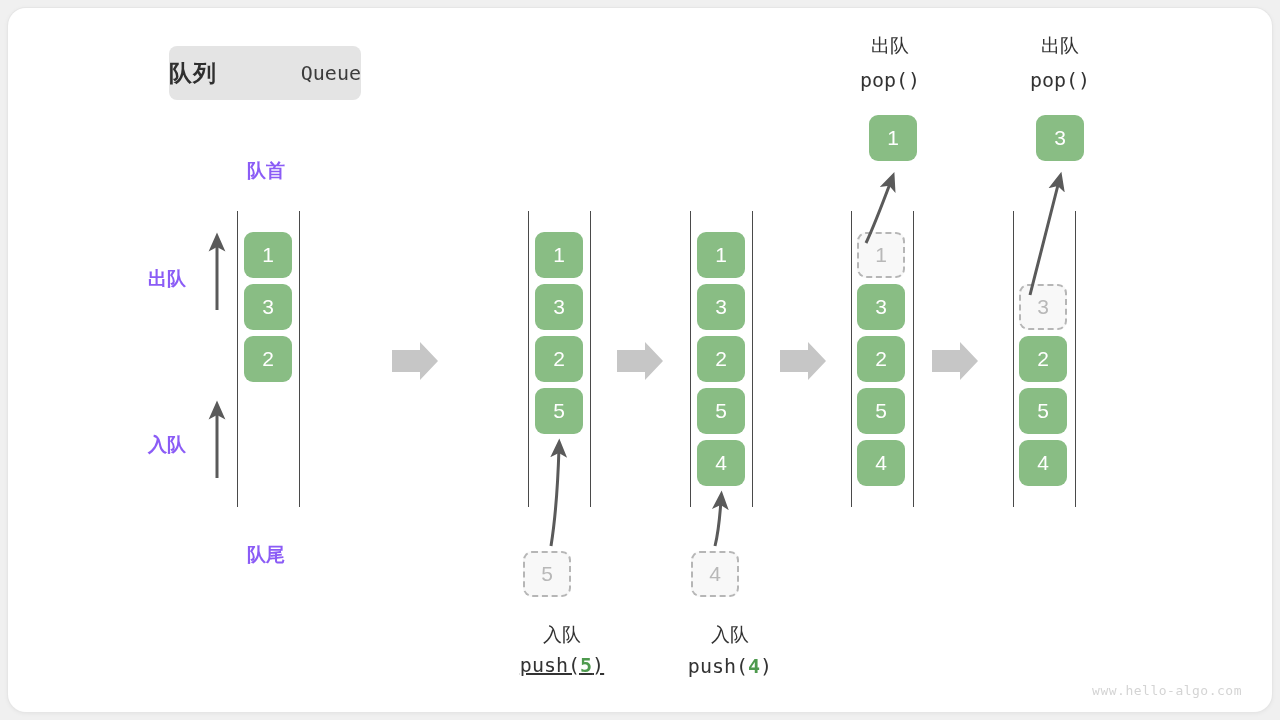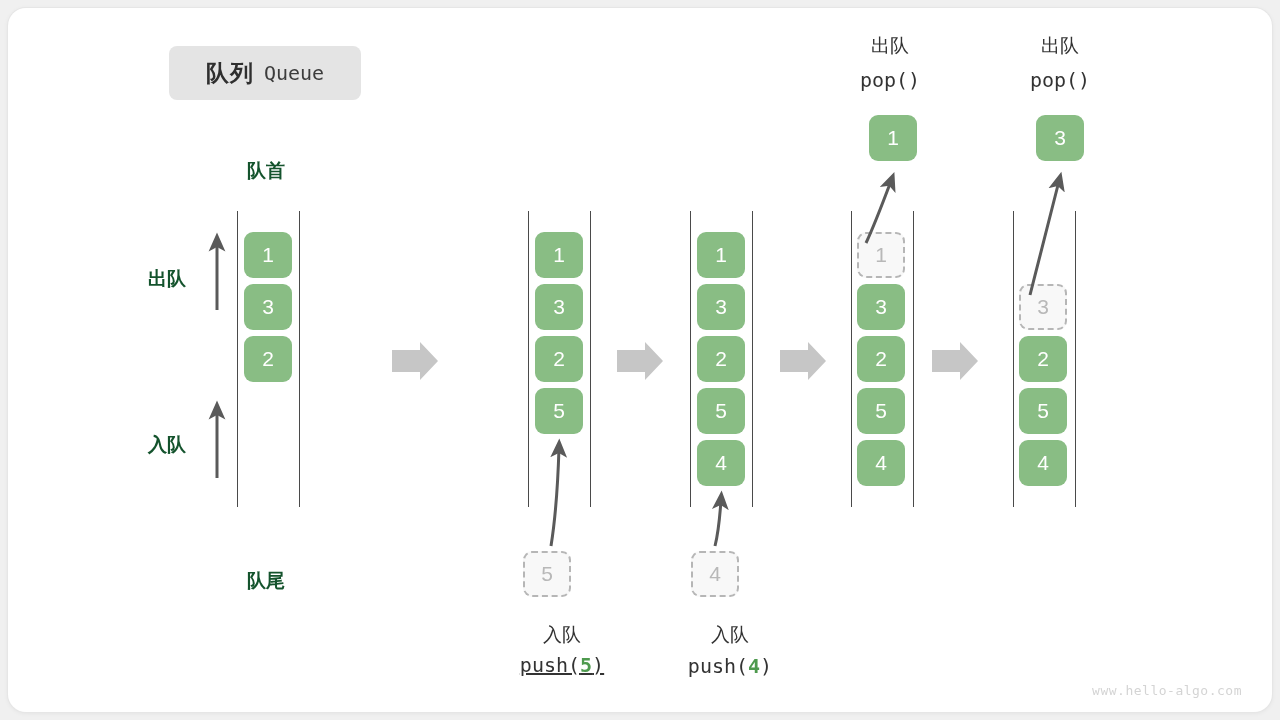--- a/index.html
+++ b/index.html
@@ -34,39 +34,39 @@
   .title-chip {
     position: absolute;
     left: 169px;
     top: 46px;
     width: 192px;
     height: 54px;
     background: #e4e4e4;
     border-radius: 8px;
     display: flex;
     align-items: center;
-    justify-content: center;
+    justify-content: space-between;
     gap: 10px;
   }
   .title-cn {
     font-size: 23px;
     font-weight: bold;
     color: #2f2f2f;
     letter-spacing: 1px;
   }
   .title-en {
     font-family: "DejaVu Sans Mono", monospace;
     font-size: 20px;
     color: #3c3c3c;
   }
 
   
   .lbl {
     position: absolute;
-    color: #14532d;
+    color: #8b5cf6;
     white-space: nowrap;
   }
   .lbl-bold {
     font-size: 19px;
     font-weight: bold;
   }
   .lbl-cn {
     font-size: 19px;
     color: #333333;
   }
@@ -134,21 +134,21 @@
 
 <div id="canvas">
   <div class="board"></div>
 
   <div class="title-chip">
     <span class="title-cn">队列</span>
     <span class="title-en">Queue</span>
   </div>
 
   <div class="lbl lbl-bold center-col" style="left:266px; top:158px;">队首</div>
-  <div class="lbl lbl-bold center-col" style="left:266px; top:568px;">队尾</div>
+  <div class="lbl lbl-bold center-col" style="left:266px; top:542px;">队尾</div>
   <div class="lbl lbl-bold" style="left:148px; top:266px;">出队</div>
   <div class="lbl lbl-bold" style="left:148px; top:432px;">入队</div>
 
   <div class="rail" style="left:237px; top:211px; height:296px;"></div>
   <div class="rail" style="left:299px; top:211px; height:296px;"></div>
 
   <div class="cell" style="left:244px; top:232px;">1</div>
   <div class="cell" style="left:244px; top:284px;">3</div>
   <div class="cell" style="left:244px; top:336px;">2</div>
 

